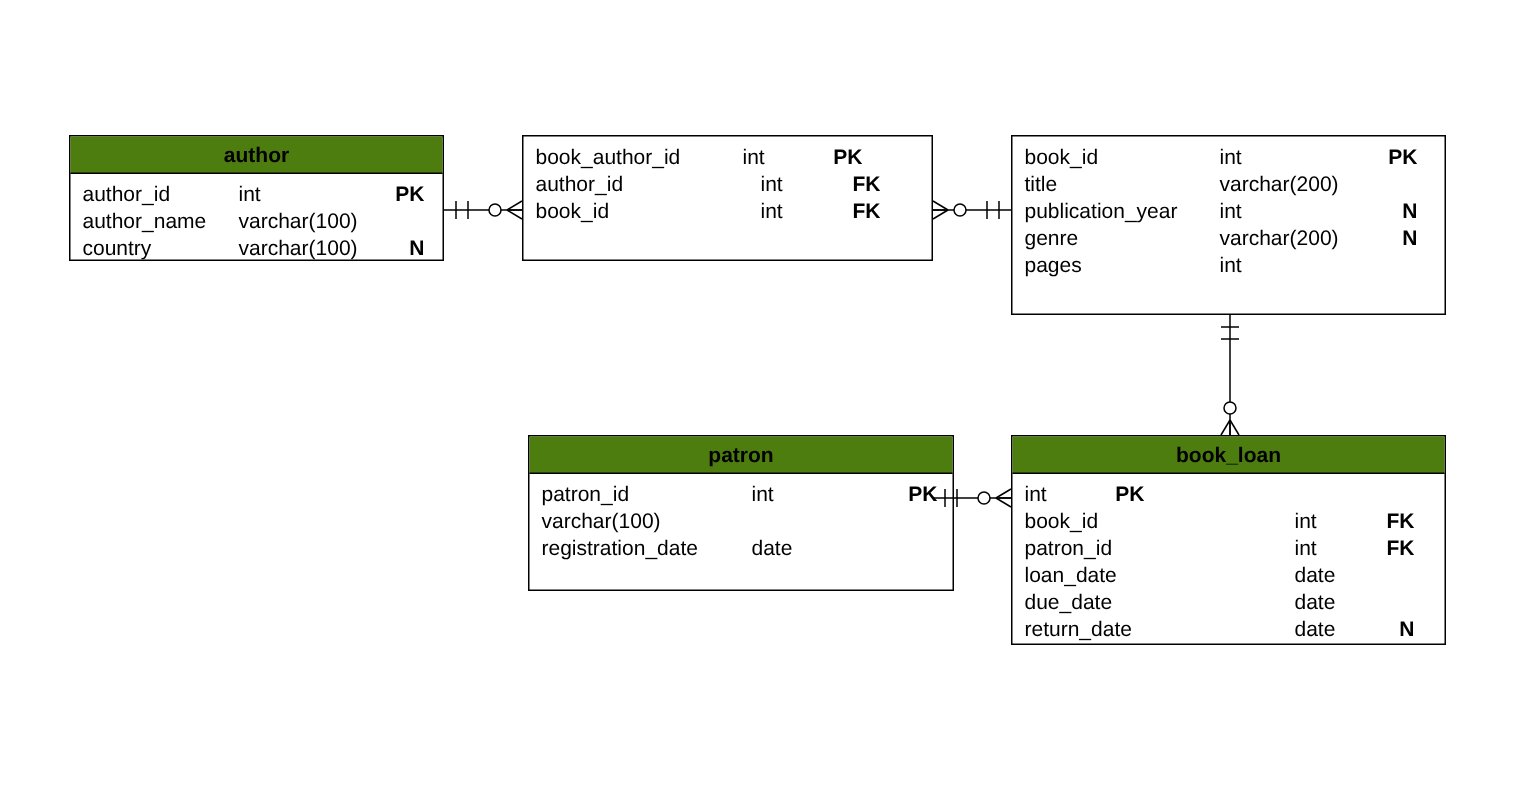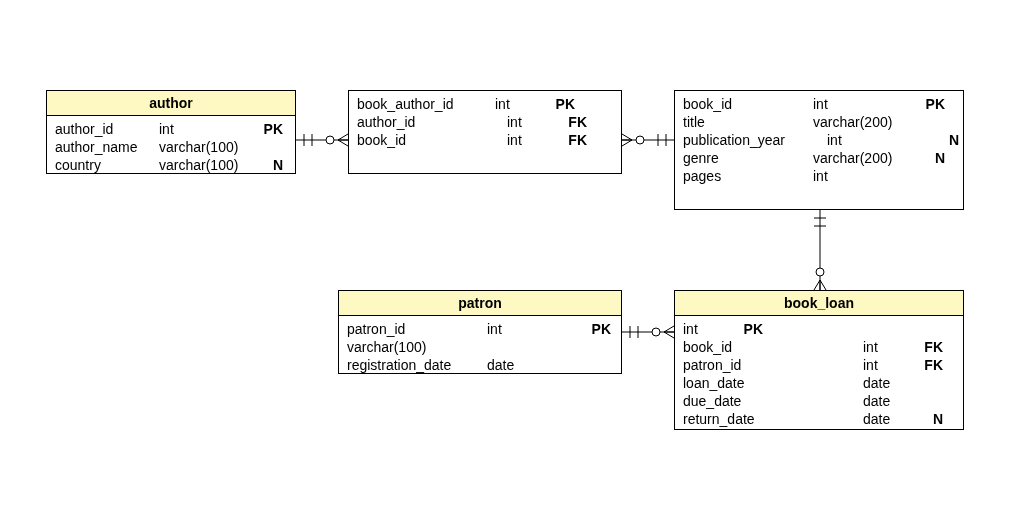--- a/index.html
+++ b/index.html
@@ -1,18 +1,18 @@
 <!DOCTYPE html>
 <html><head>
 <meta charset="utf-8">
 <style>
   html, body { margin:0; padding:0; background:#fff; font-family: Helvetica, Arial, sans-serif; }
   .canvas { position:relative; width:1013px; height:531px; }
   .entity { position:absolute; border:1px solid #000; background:#fff; box-sizing:border-box; }
-  .entity-header { background:#fef9c3; border-bottom:1px solid #000; text-align:center; font-weight:bold; font-size:14px; padding:4px 0; }
+  .entity-header { background:#4d7c0f; border-bottom:1px solid #000; text-align:center; font-weight:bold; font-size:14px; padding:4px 0; }
   .entity-body { padding:4px 8px 8px 8px; }
   .row { display:flex; align-items:center; font-size:14px; line-height:18px; white-space:nowrap; }
   .col-name { flex: 0 0 auto; }
   .col-type { flex: 0 0 auto; }
   .col-key  { flex: 0 0 auto; text-align:right;font-weight:bold; }
   svg.overlay { position:absolute; left:0; top:0; pointer-events:none; }
 </style>
 </head>
 <body>
 
@@ -62,37 +62,37 @@
       <span class="col-name" style="width:130px">book_id</span>
       <span class="col-type" style="width:104px">int</span>
       <span class="col-key" style="width:28px">PK</span>
     </div>
     <div class="row">
       <span class="col-name" style="width:130px">title</span>
       <span class="col-type" style="width:104px">varchar(200)</span>
       <span class="col-key" style="width:28px"></span>
     </div>
     <div class="row">
-      <span class="col-name" style="width:144px">publication_year</span>
+      <span class="col-name" style="width:130px">publication_year</span>
       <span class="col-type" style="width:104px">int</span>
       <span class="col-key" style="width:28px">N</span>
     </div>
     <div class="row">
       <span class="col-name" style="width:130px">genre</span>
       <span class="col-type" style="width:104px">varchar(200)</span>
       <span class="col-key" style="width:28px">N</span>
     </div>
     <div class="row">
       <span class="col-name" style="width:130px">pages</span>
       <span class="col-type" style="width:104px">int</span>
       <span class="col-key" style="width:28px"></span>
     </div>
       </div>
   </div>
-  <div class="entity" style="left:338px; top:290px; width:284px; height:84px">
+  <div class="entity" style="left:352px; top:290px; width:284px; height:104px">
     <div class="entity-header">patron</div>
     <div class="entity-body">
     <div class="row">
       <span class="col-name" style="width:140px">patron_id</span>
       <span class="col-type" style="width:96px">int</span>
       <span class="col-key" style="width:28px">PK</span>
     </div>
     <div class="row">
       <span class="col-type" style="width:96px">varchar(100)</span>
       <span class="col-key" style="width:28px"></span>

